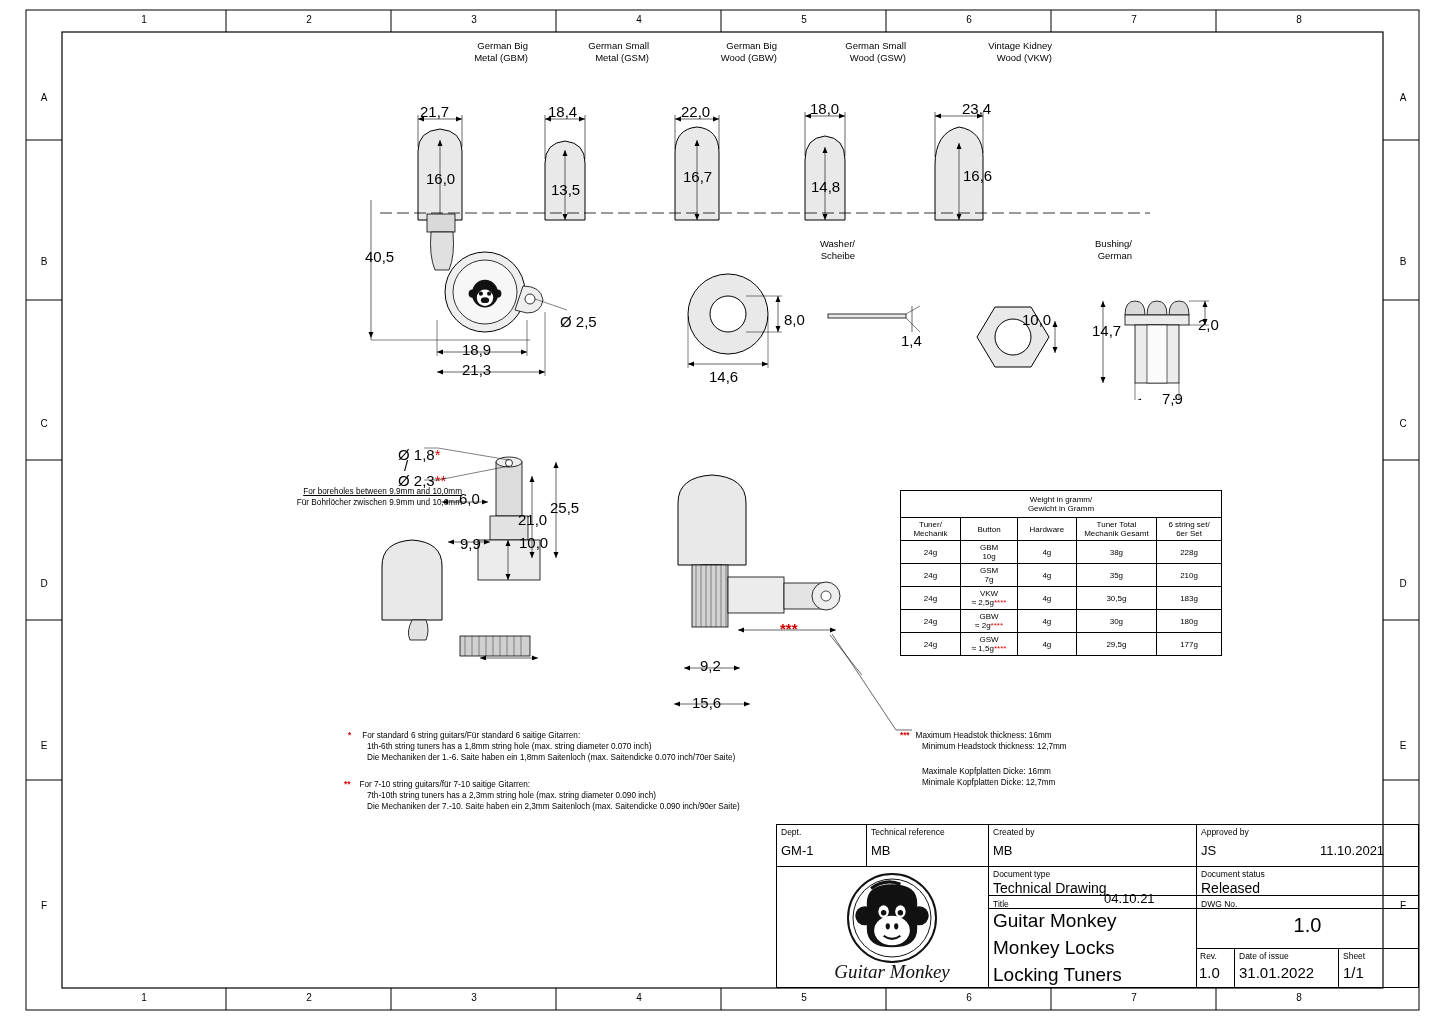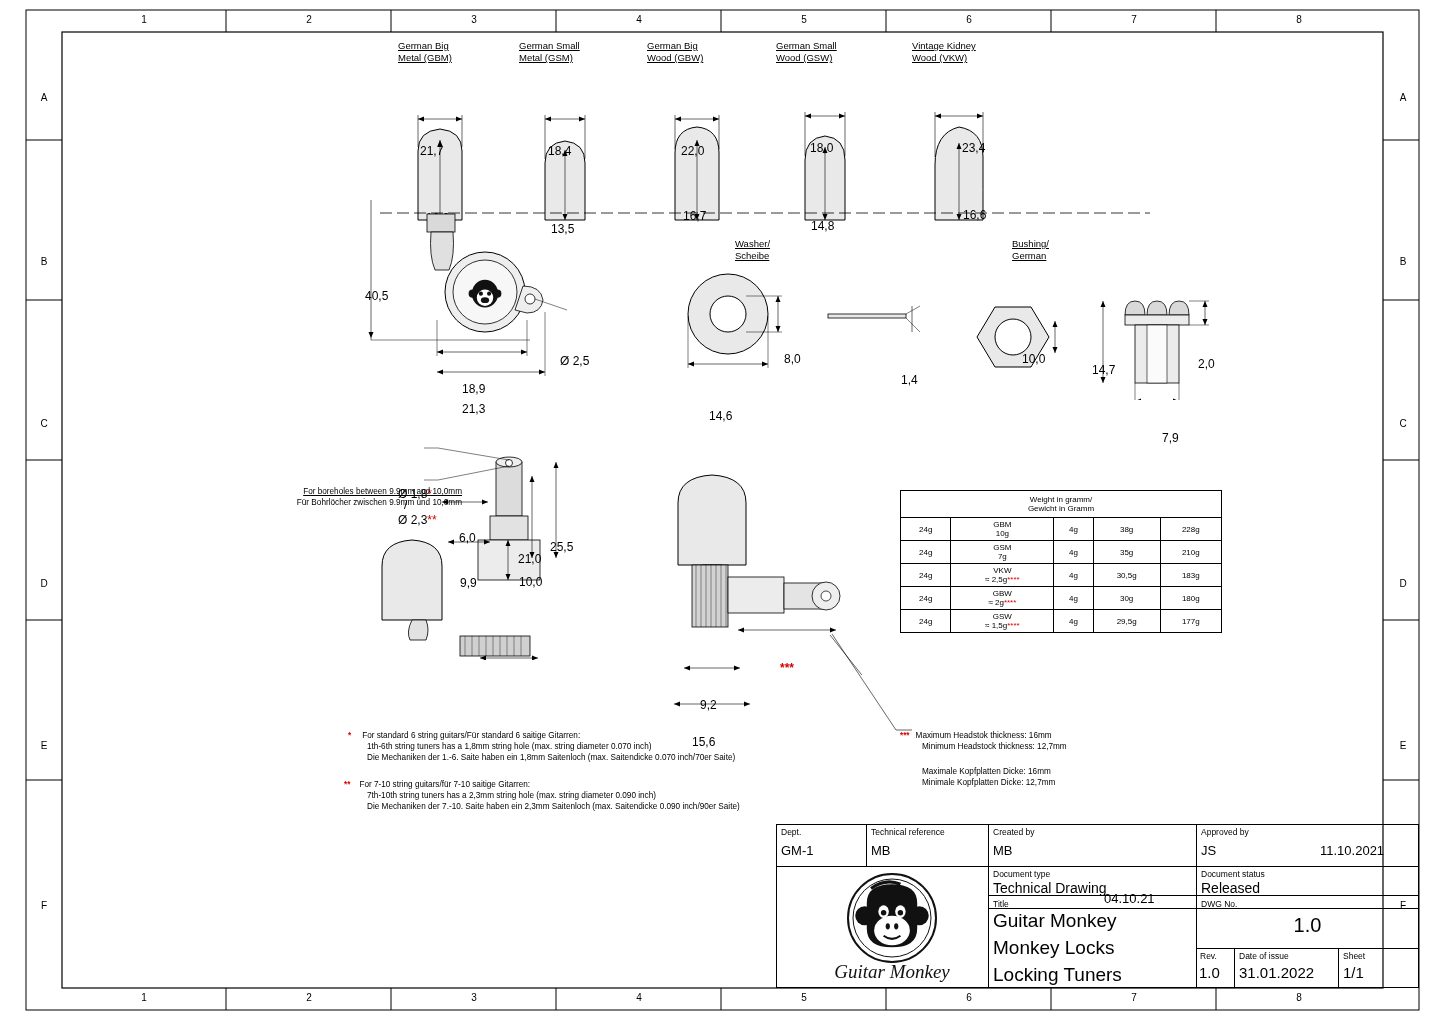--- a/index.html
+++ b/index.html
@@ -3,30 +3,30 @@
 <meta charset="utf-8">
 <style>
   html,body{margin:0;padding:0;background:#ffffff;}
   body{font-family:"Liberation Sans", sans-serif;color:#000;}
   #sheet{position:relative;width:1445px;height:1021px;overflow:hidden;background:#fff;}
   .abs{position:absolute;}
   .frame-line{position:absolute;background:#000;}
   .zone-num{position:absolute;font-size:10px;text-align:center;width:20px;}
   .zone-let{position:absolute;font-size:10px;text-align:center;width:14px;}
   svg{display:block;}
-  .dim{font-size:12px;margin-top:41px;}
+  .dim{font-size:15px;}
   .red{color:#d40000;}
   .tbl{border-collapse:collapse;font-size:8px;margin-top:34px;}
   .tbl td,.tbl th{border:1px solid #000;text-align:center;padding:2px 3px;font-weight:normal;}
   .tb{position:absolute;border:1px solid #000;box-sizing:border-box;}
   .tb-lbl{font-size:8.5px;}
   .tb-val{font-size:13px;}
   .note{font-size:8.2px;line-height:1.35;}
   .note-it{font-style:italic;font-size:8.6px;line-height:1.4;}
-  .hdr{font-size:9.5px;text-align:left;line-height:1.3;text-decoration:underline;}
+  .hdr{font-size:9.5px;text-align:right;line-height:1.3;}
 </style>
 </head>
 <body>
 
 <div id="sheet">
 
   <svg class="abs" style="left:0;top:0" width="1445" height="1021">
     <rect x="26" y="10" width="1393" height="1000" fill="none" stroke="#000" stroke-width="1"></rect>
     <rect x="62" y="32" width="1321" height="956" fill="none" stroke="#000" stroke-width="1.2"></rect>
 
@@ -412,20 +412,30 @@
 
   <div class="abs" style="left:900px;top:456px;width:322px">
     <table class="tbl" style="width:322px">
       <tbody>
           <tr>
             <td colspan="5" style="padding:4px 2px">
         <div>Weight in gramm/</div>
         <div>Gewicht in Gramm</div>
       </td>
           </tr>
+      <tr>
+        <th style="white-space:pre-line;width:58px">Tuner/
+Mechanik</th>
+        <th style="white-space:pre-line;width:56px">Button</th>
+        <th style="white-space:pre-line;width:56px">Hardware</th>
+        <th style="white-space:pre-line;width:84px">Tuner Total
+Mechanik Gesamt</th>
+        <th style="white-space:pre-line;width:68px">6 string set/
+6er Set</th>
+      </tr>
       <tr>
         <td>24g</td>
         <td style="white-space:pre-line"><span>GBM
 10g</span><span class="red"></span></td>
         <td>4g</td>
         <td>38g</td>
         <td>228g</td>
       </tr>
       <tr>
         <td>24g</td>

